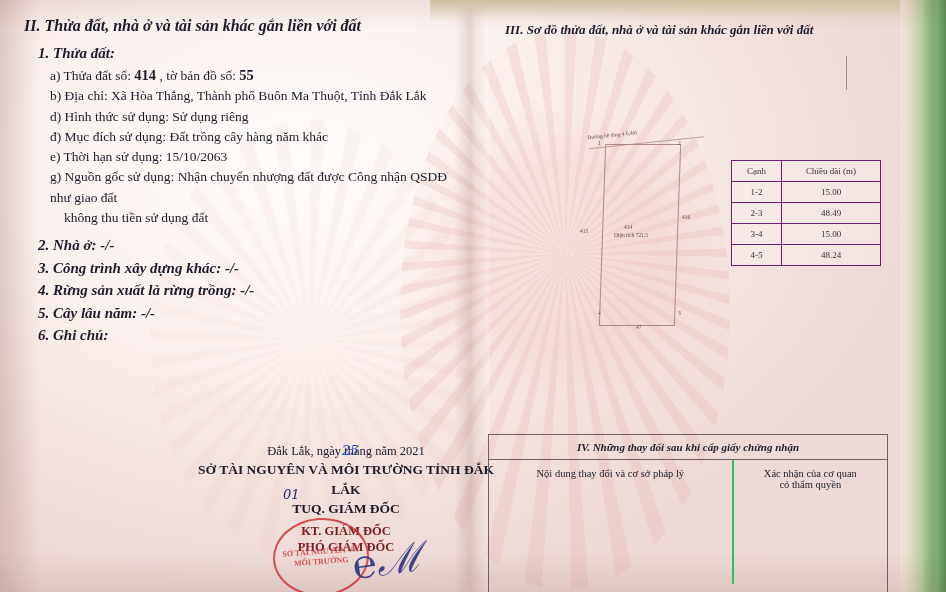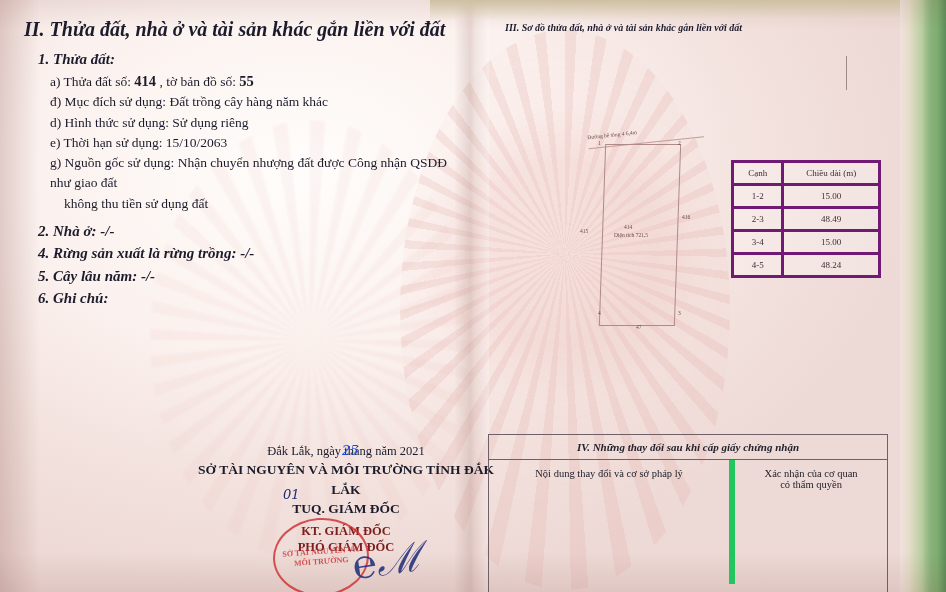--- a/index.html
+++ b/index.html
@@ -58,28 +58,28 @@
     background:
       repeating-conic-gradient(from 10deg at 50% 50%, rgba(228,178,172,.18) 0deg 4deg, rgba(255,255,255,0) 4deg 10deg);
     border-radius:50%;
     filter:blur(1px);
     opacity:.6;
   }
   #left-col{
     position:absolute;left:24px;top:14px;width:430px;
     font-size:13.5px;line-height:1.5;
   }
-  #left-col .h2{font-size:20px;font-weight:bold;font-style:italic;margin-bottom:4px;}
+  #left-col .h2{font-size:16px;font-weight:bold;font-style:italic;margin-bottom:4px;}
   #left-col .l1{margin-left:14px;font-style:italic;font-weight:bold;font-size:15px;}
   #left-col .l2{margin-left:26px;}
   #left-col .l3{margin-left:40px;}
   .big{font-weight:bold;font-size:14.5px;}
   #right-title{
     position:absolute;left:505px;top:22px;width:420px;
-    font-size:10px;font-weight:bold;font-style:italic;
+    font-size:13px;font-weight:bold;font-style:italic;
   }
   
   #parcel{
     position:absolute;left:578px;top:128px;width:140px;height:210px;
   }
   #parcel .shape{
     position:absolute;left:24px;top:16px;width:74px;height:180px;
     border:1px solid #b08a86;
     transform:skewX(-2deg);
   }
@@ -89,21 +89,21 @@
     font-size:5.5px;color:#6b4a47;transform:rotate(-6deg);
   }
   #road .line{border-bottom:1px solid #c49c98;width:116px;margin-top:8px;}
   
   #edge-table{
     position:absolute;left:731px;top:160px;width:150px;
     border-collapse:collapse;font-size:9px;color:#3a2f3a;
     background:rgba(255,255,255,.25);
   }
   #edge-table td,#edge-table th{
-    border:3px solid #701a75;padding:5px 6px;text-align:center;font-weight:normal;margin-top:19px;
+    border:1px solid #701a75;padding:5px 6px;text-align:center;font-weight:normal;margin-top:19px;
   }
   #edge-table th{font-size:9px;}
   
   #sign{
     position:absolute;left:196px;top:442px;width:300px;text-align:center;
     font-size:13px;line-height:1.45;
   }
   #sign .date{font-size:12.5px;font-family:Liberation Serif, serif;}
   #sign .org{font-weight:bold;font-size:13.5px;}
   #sign .kt{color:#7a1d1d;font-weight:bold;font-size:12.5px;line-height:1.3;}
@@ -130,21 +130,21 @@
   
   #iv{
     position:absolute;left:488px;top:434px;width:398px;height:158px;
     border:1px solid #6e5f68;font-size:10.5px;color:#22222e;
   }
   #iv .hdr{
     border-bottom:1px solid #6e5f68;text-align:center;padding:6px 4px;
     font-weight:bold;font-style:italic;font-size:11px;
   }
   #iv .cols{display:flex;height:124px;}
-  #iv .c1{flex:1 1 62%;border-right:6px solid #22c55e;text-align:center;padding:8px 6px;}
+  #iv .c1{flex:1 1 62%;border-right:2px solid #22c55e;text-align:center;padding:8px 6px;}
   #iv .c2{flex:1 1 38%;text-align:center;padding:8px 6px;}
   
   #tick{position:absolute;left:846px;top:56px;width:1px;height:34px;background:#a08a86;}
 </style>
 </head>
 <body>
 
 <div id="paper"></div>
 <div id="watermark"></div>
 <div id="watermark2"></div>
@@ -158,44 +158,49 @@
   <div class="h2">II. Thửa đất, nhà ở và tài sản khác gắn liền với đất</div>
   <div class="l1">1. Thửa đất:</div>
 
   <div class="l2">
     <span>a) Thửa đất số:</span>
     <span class="big">414</span>
     <span>, tờ bản đồ số:</span>
     <span class="big">55</span>
   </div>
 
-
+  <div class="l2">
+    <span>b) Địa chỉ:</span>
+    <span>Xã Hòa Thắng, Thành phố Buôn Ma Thuột, Tỉnh Đắk Lắk</span>
+  </div>
+
+
+  <div class="l2">
+    <span>d) Hình thức sử dụng:</span>
+    <span>Sử dụng riêng</span>
+  </div>
 
   <div class="l2">
     <span>đ) Mục đích sử dụng:</span>
     <span>Đất trồng cây hàng năm khác</span>
   </div>
 
   <div class="l2">
-    <span>d) Hình thức sử dụng:</span>
-    <span>Sử dụng riêng</span>
-  </div>
-
-  <div class="l2">
     <span>e) Thời hạn sử dụng:</span>
     <span>15/10/2063</span>
   </div>
 
   <div class="l2">
     <span>g) Nguồn gốc sử dụng:</span>
     <span>Nhận chuyển nhượng đất được Công nhận QSDĐ như giao đất</span>
   </div>
   <div class="l3">không thu tiền sử dụng đất</div>
 
   <div class="l1" style="margin-top:6px">2. Nhà ở:  -/-</div>
+  <div class="l1">3. Công trình xây dựng khác: -/-</div>
   <div class="l1">4. Rừng sản xuất là rừng trồng: -/-</div>
   <div class="l1">5. Cây lâu năm:  -/-</div>
   <div class="l1">6. Ghi chú:</div>
 </div>
 
 <div id="right-title">III. Sơ đồ thửa đất, nhà ở và tài sản khác gắn liền với đất</div>
 <div id="tick"></div>
 
 <div id="parcel">
   <div id="road">

